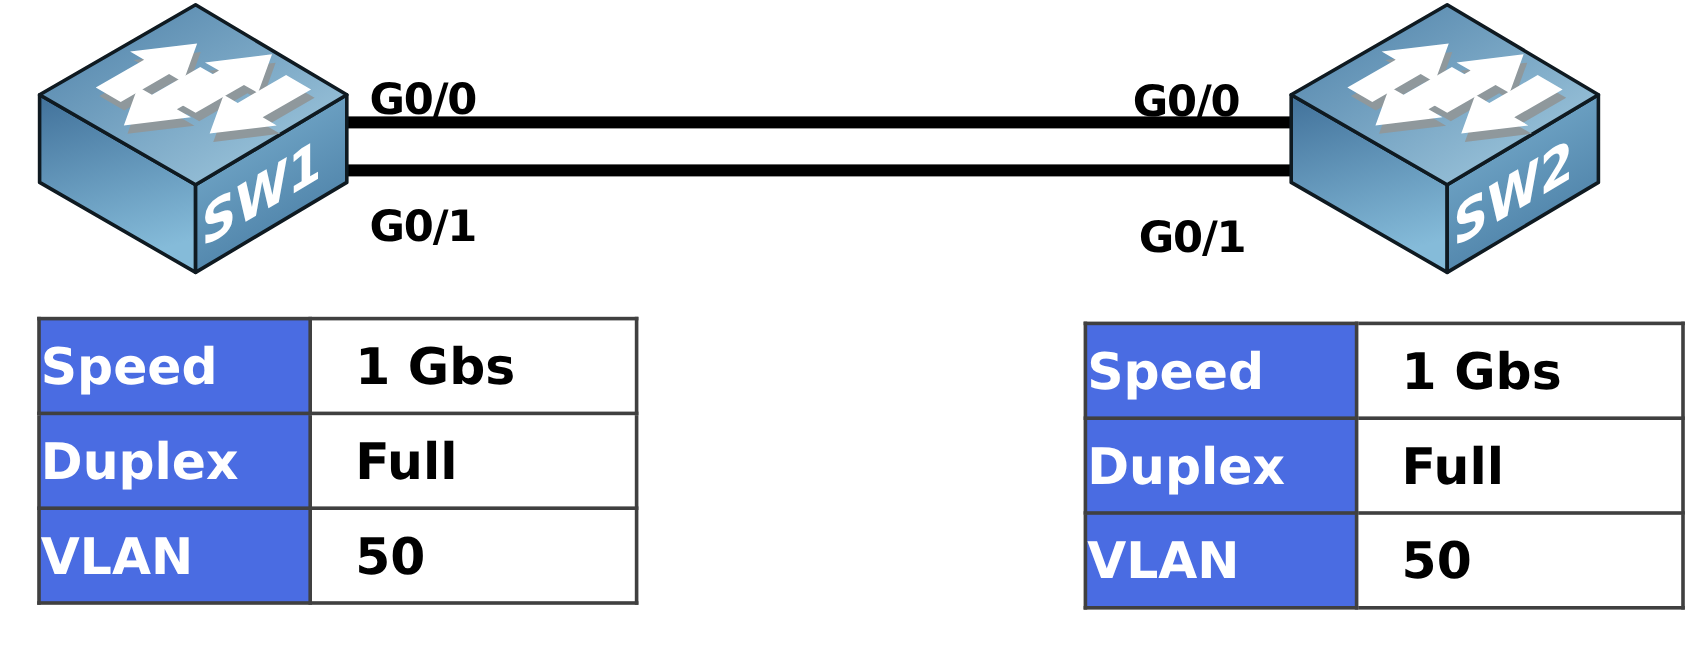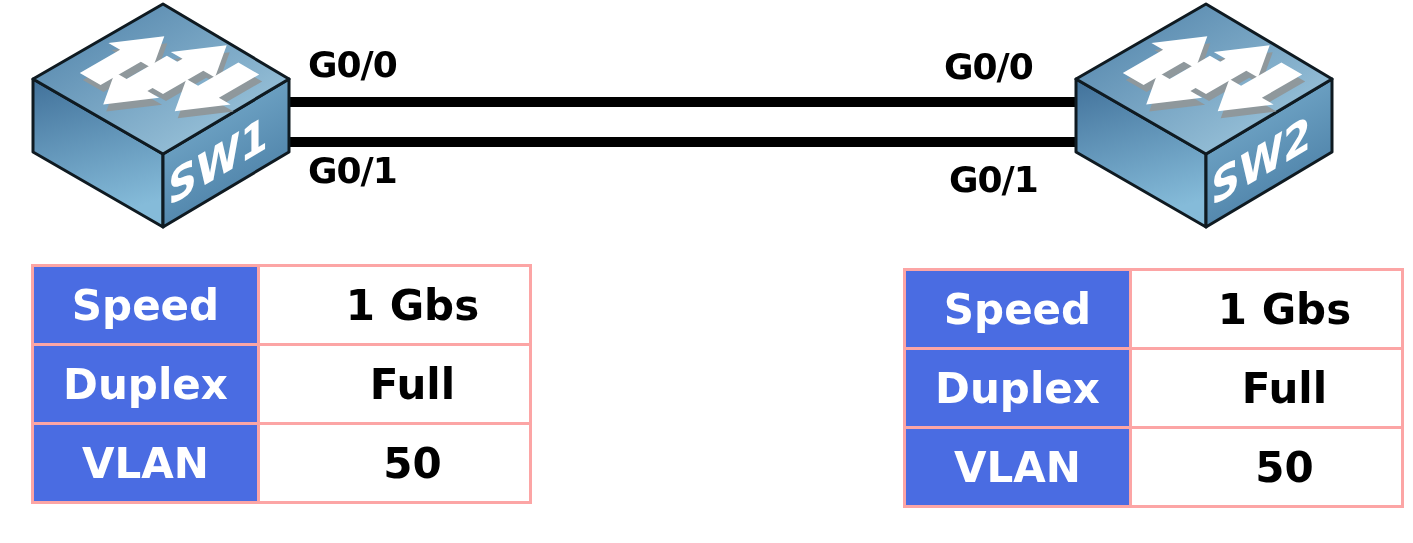--- a/index.html
+++ b/index.html
@@ -28,30 +28,31 @@
     z-index: 2;
   }
   .if-label {
     position: absolute;
     font-size: 36px;
     font-weight: bold;
     color: #000000;
     letter-spacing: -1px;
     z-index: 3;
     white-space: nowrap;
+    margin-top: 19px;
   }
   .spec-table {
     position: absolute;
     border-collapse: collapse;
     table-layout: fixed;
     z-index: 3;
   }
   .spec-table th, .spec-table td {
-    border: 3px solid #fca5a5;
-    text-align: center;
+    border: 3px solid #404040;
+    text-align: left;
     vertical-align: middle;
     padding: 0;
     font-weight: bold;
     font-size: 42px;
   }
   .spec-table tr { height: 79px; }
   .spec-table th {
     background: #4a6ce2;
     color: #ffffff;
     width: 223px;

